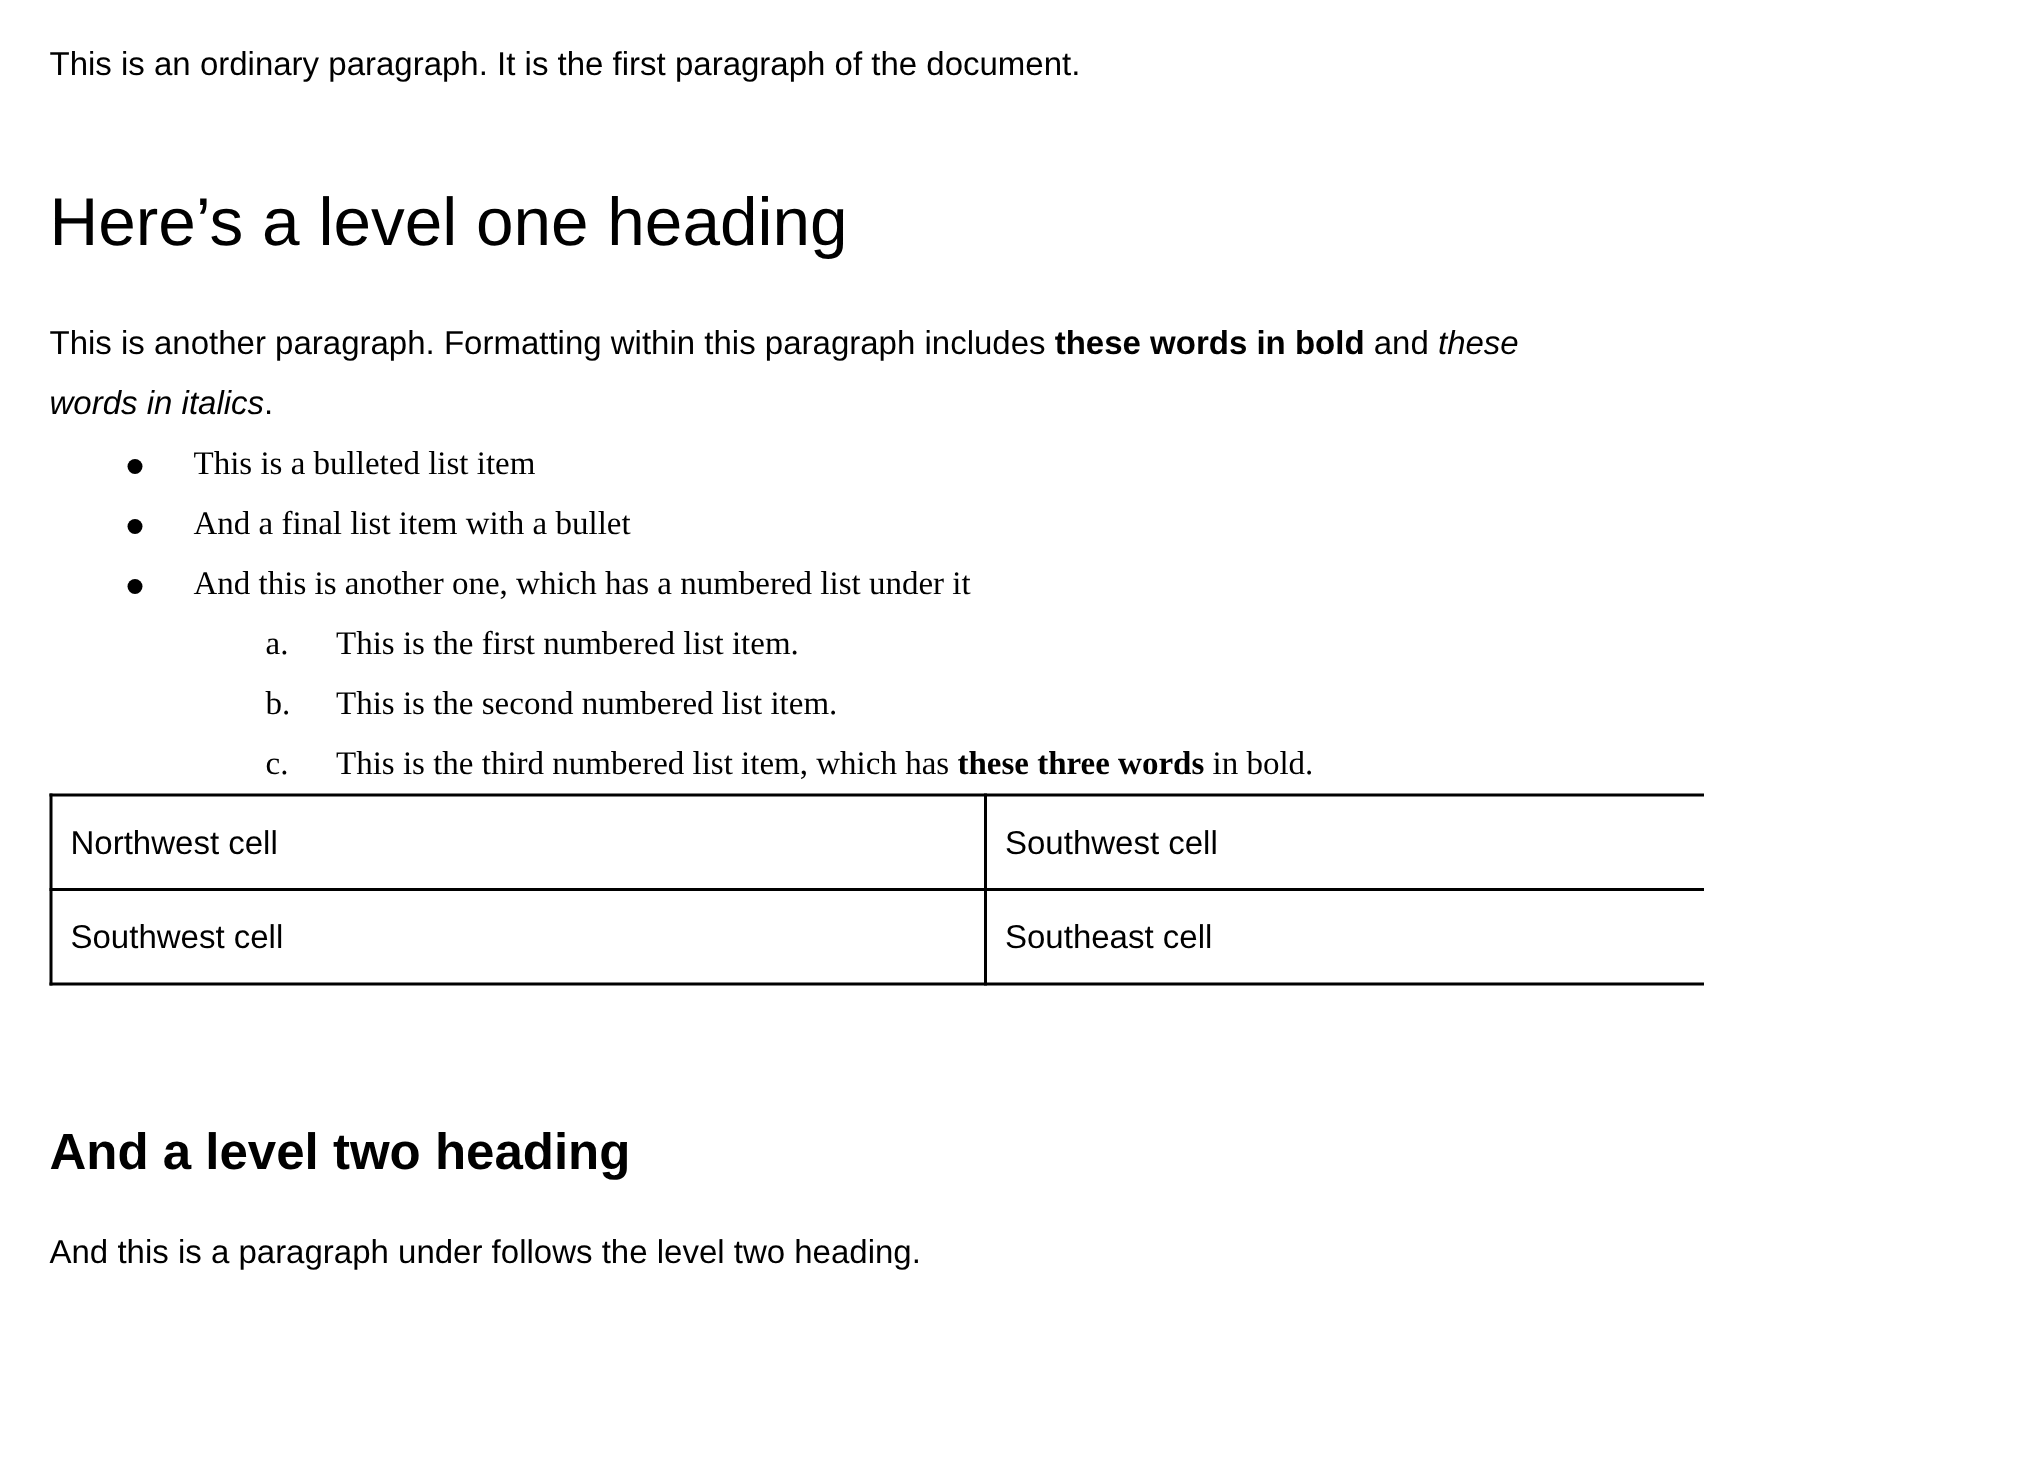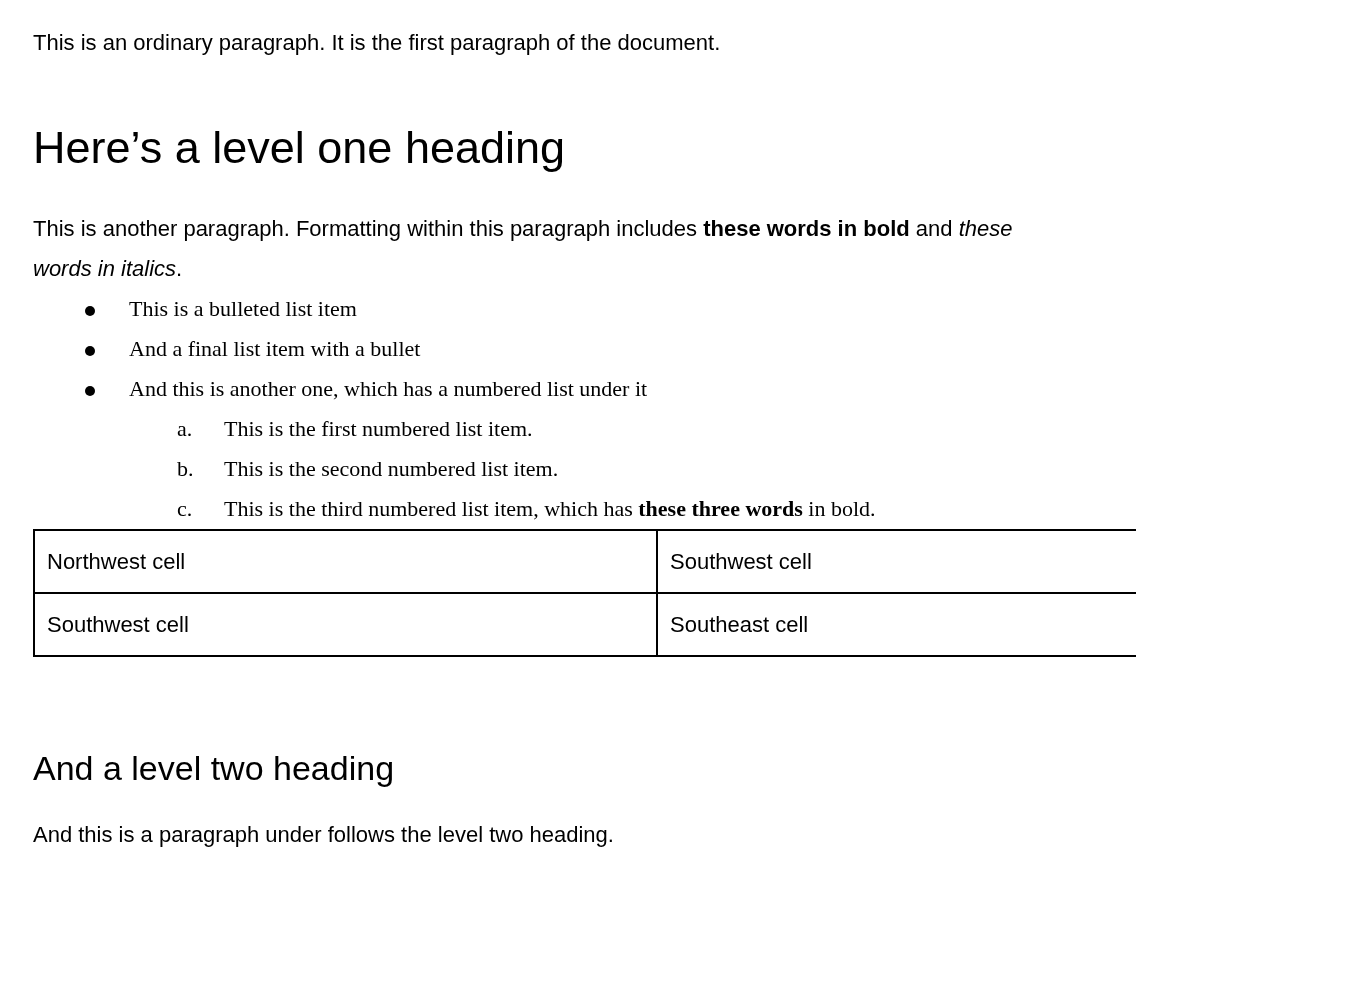--- a/index.html
+++ b/index.html
@@ -26,21 +26,21 @@
   h1.doc-h1 {
     margin: 58px 0 34px 0;
     font-size: 45px;
     line-height: 54px;
     font-weight: 400;
   }
   h2.doc-h2 {
     margin: 90px 0 0 0;
     font-size: 34px;
     line-height: 42px;
-    font-weight: 400;
+    font-weight: 700;
   }
   .p-last { margin-top: 26px; }
   .bold { font-weight: 700; }
   .italic { font-style: italic; }
 
   ul.bullets { list-style: none; margin: 0; padding: 0; font-family: Liberation Serif, serif; }
   li.b-item {
     position: relative;
     padding-left: 96px;
     font-size: 22px;

